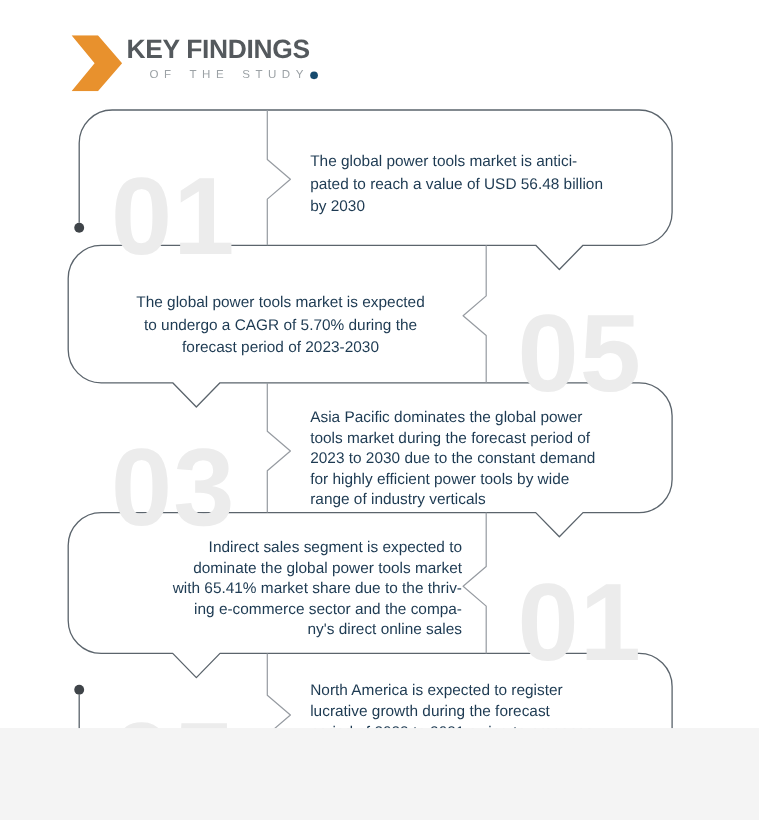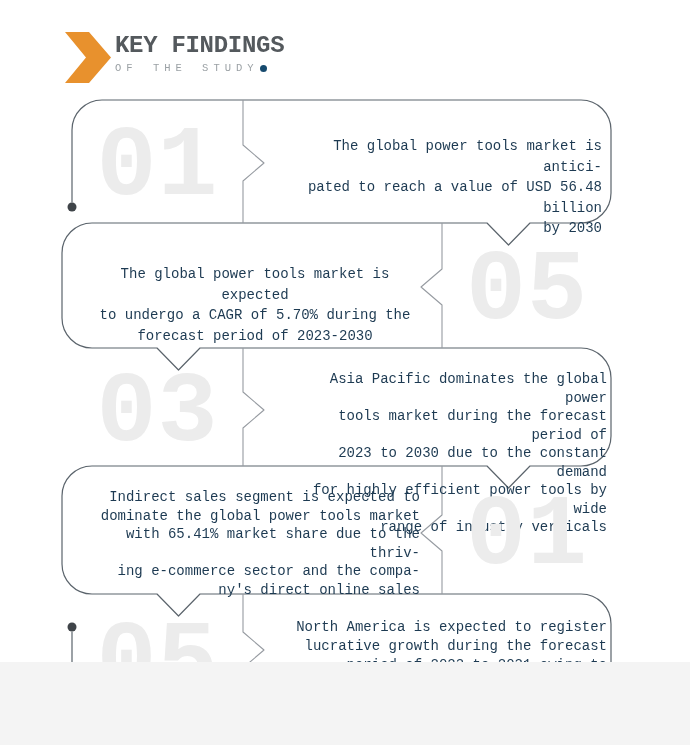--- a/index.html
+++ b/index.html
@@ -10,57 +10,58 @@
     --outline-gray:#5b646c;
     --divider-gray:#969ba1;
     --number-gray:#ececec;
     --text-navy:#1d3a52;
     --dot-charcoal:#3f4449;
     --background:#ffffff;
   }
   html,body{margin:0;padding:0;background:#f4f4f4;}
   .canvas{
     position:relative;width:690px;height:662px;background:var(--background);
-    font-family:Liberation Mono, monospace;overflow:hidden;margin:0 auto;
+    font-family:Liberation Sans, sans-serif;overflow:hidden;margin:0 auto;
   }
   
   .hdr{position:absolute;left:65px;top:32px;display:flex;align-items:flex-start;}
   .hdr-arrow{width:46px;height:51px;flex:0 0 auto;}
   .hdr-arrow polygon{fill:var(--accent-orange);}
   .hdr-titles{margin-left:4px;}
   .hdr-title{
     margin:0;font-size:24px;font-weight:bold;letter-spacing:-0.3px;
     color:var(--title-gray);line-height:28px;
   }
   .hdr-sub{display:flex;align-items:center;margin-top:2px;}
   .hdr-subtitle{
     font-size:10.5px;color:var(--subtitle-gray);letter-spacing:5px;word-spacing:4px;
     line-height:12px;
+    margin-left:21px;
   }
   .hdr-dot{
     width:7px;height:7px;border-radius:50%;background:var(--subtitle-dot-navy);
     margin-left:1px;flex:0 0 auto;
   }
   
   .bubbles{position:absolute;left:0;top:0;width:690px;height:745px;}
   .outline{fill:none;stroke:var(--outline-gray);stroke-width:1.2;stroke-linejoin:round;stroke-linecap:round;}
   .divider{fill:none;stroke:var(--divider-gray);stroke-width:1.1;stroke-linejoin:round;}
   .enddot{fill:var(--dot-charcoal);stroke:none;}
   
   .finding{display:contents;}
   .num{
     position:absolute;display:flex;align-items:center;justify-content:center;
     font-size:100px;font-weight:bold;color:var(--number-gray);
-    transform:translateY(6px);letter-spacing:1px;user-select:none;
+    transform:translateY(6px);letter-spacing:1px;user-select:none;margin-top:30px;
   }
   .txt{
     position:absolute;font-size:14px;color:var(--text-navy);
     white-space:pre-line;
   }
-  .txt.align-left{text-align:right;}
+  .txt.align-left{text-align:left;}
   .txt.align-right{text-align:right;}
 </style>
 </head>
 <body>
 
 <div class="canvas">
 
   
   <div class="hdr">
     <svg class="hdr-arrow" viewBox="0 0 46 51">

